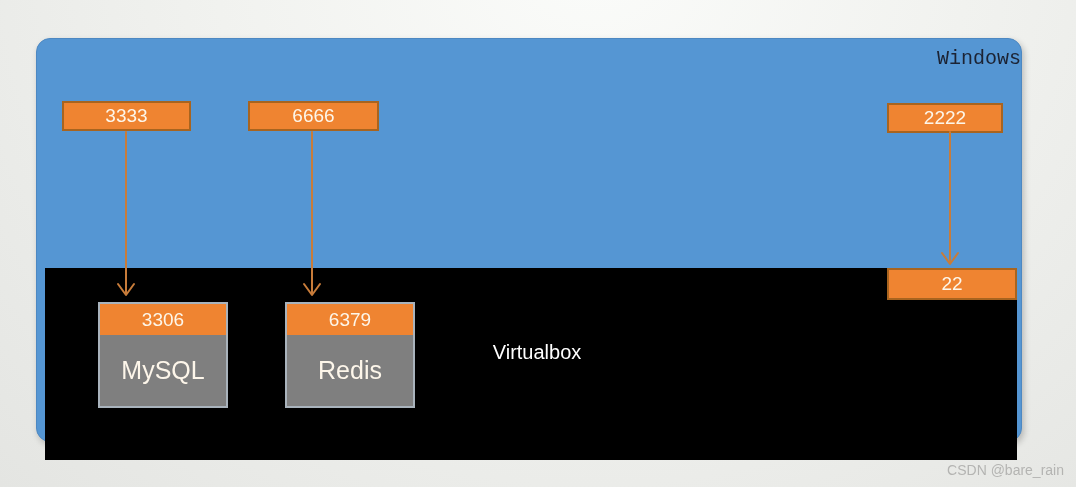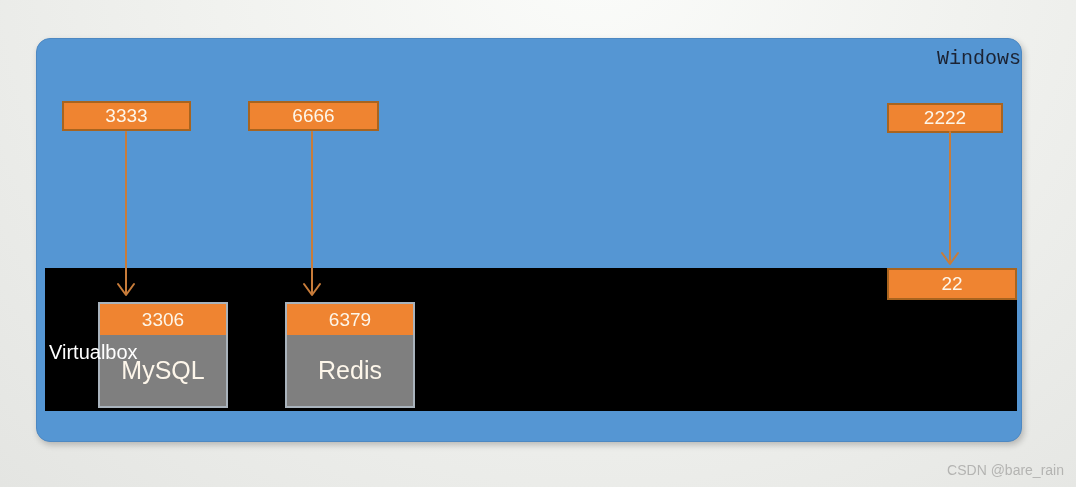--- a/index.html
+++ b/index.html
@@ -37,25 +37,26 @@
     display: flex; align-items: center; justify-content: center;
     color: var(--port-text); font-size: 19px;
   }
   .p3333 { left: 25px;  top: 62px; width: 129px; }
   .p6666 { left: 211px; top: 62px; width: 131px; }
   .p2222 { left: 850px; top: 64px; width: 116px; }
 
   
   .guest {
     position: absolute; left: 8px; top: 229px;
-    width: 972px; height: 143px;
+    width: 972px; height: 192px;
     background: var(--guest-fill);
   }
   .guest-label {
-    position: absolute; left: 4px; right: 0; top: 73px;
+    position: absolute; left: 12px; right: 0; top: 73px;
+    text-align: center;
     font-size: 20px; color: var(--guest-label);
   }
   .p22 { left: 842px; top: 0; width: 130px; height: 32px; }
 
   
   .service {
     position: absolute; top: 34px;
     width: 130px; height: 106px;
     border: 2px solid var(--service-edge);
     box-sizing: border-box;

